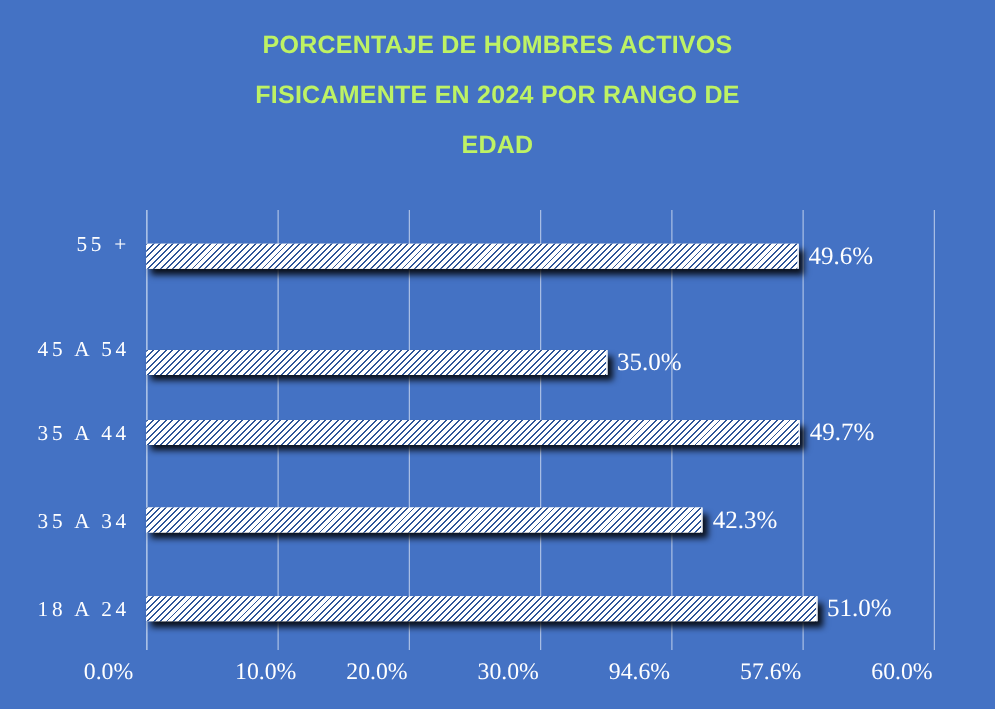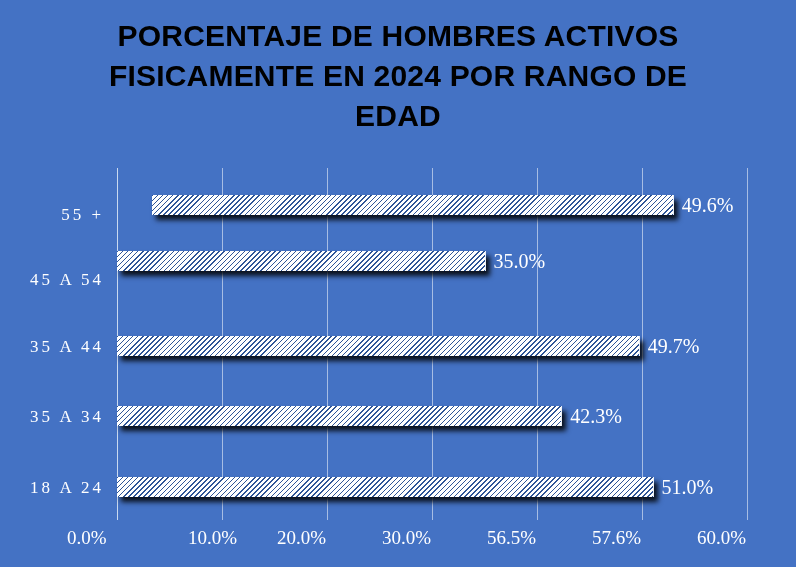--- a/index.html
+++ b/index.html
@@ -21,24 +21,24 @@
     background: #4472c4;
   }
 
   
   #chart-title {
     position: absolute;
     left: 60px;
     top: 16px;
     width: 676px;
     text-align: center;
-    color: #000000;
+    color: #bef264;
     font-family: "Liberation Sans", sans-serif;
     font-weight: bold;
-    font-size: 30px;
+    font-size: 20px;
     line-height: 40px;
     letter-spacing: 0.2px;
     text-transform: uppercase;
     white-space: pre-line;
   }
 
   
   #plot-area {
     position: absolute;
     left: 117px;
@@ -140,21 +140,21 @@
 
   <div id="chart-title">PORCENTAJE DE HOMBRES ACTIVOS
 FISICAMENTE EN 2024 POR RANGO DE
 EDAD</div>
 
   <div id="cat-labels">
       <div class="cat-label" style="top: 308.6px;">18 A 24</div>
       <div class="cat-label" style="top: 238.2px;">35 A 34</div>
       <div class="cat-label" style="top: 167.8px;">35 A 44</div>
       <div class="cat-label" style="top: 101px;">45 A 54</div>
-      <div class="cat-label" style="top: 36px;">55 +</div>
+      <div class="cat-label" style="top: 17px;">55 +</div>
     </div>
 
   <div id="plot-area">
       <div class="gridline axis" style="left: 0px;"></div>
       <div class="gridline" style="left: 105px;"></div>
       <div class="gridline" style="left: 210px;"></div>
       <div class="gridline" style="left: 315px;"></div>
       <div class="gridline" style="left: 420px;"></div>
       <div class="gridline" style="left: 525px;"></div>
       <div class="gridline" style="left: 630px;"></div>
@@ -163,33 +163,33 @@
         <div class="bar-value" style="left: 544.5px;">51.0%</div>
       </div>
       <div class="bar-row" style="top: 211.2px; width: 630px;">
         <div class="bar" style="width: 444.15px;"></div>
         <div class="bar-value" style="left: 453.15px;">42.3%</div>
       </div>
       <div class="bar-row" style="top: 140.8px; width: 630px;">
         <div class="bar" style="width: 521.85px;"></div>
         <div class="bar-value" style="left: 530.85px;">49.7%</div>
       </div>
-      <div class="bar-row" style="top: 56px; width: 630px; padding-left: 48px;">
+      <div class="bar-row" style="top: 85px; width: 630px; padding-left: 48px;">
         <div class="bar" style="width: 367.5px;"></div>
         <div class="bar-value" style="left: 376.5px;">35.0%</div>
       </div>
-      <div class="bar-row" style="top: 0px; width: 630px; margin-left: 35px;">
+      <div class="bar-row" style="top: 0px; width: 630px;">
         <div class="bar" style="width: 520.8px;"></div>
         <div class="bar-value" style="left: 529.8px;">49.6%</div>
       </div>
     </div>
 
   <div id="x-labels">
       <div class="x-label" style="left: 117px;">0.0%</div>
       <div class="x-label" style="left: 238px;">10.0%</div>
       <div class="x-label" style="left: 327px;">20.0%</div>
       <div class="x-label" style="left: 432px;">30.0%</div>
-      <div class="x-label" style="left: 537px;">56.5%</div>
+      <div class="x-label" style="left: 537px;">94.6%</div>
       <div class="x-label" style="left: 642px;">57.6%</div>
       <div class="x-label" style="left: 747px;">60.0%</div>
     </div>
 
 </div>
 
 </body></html>

